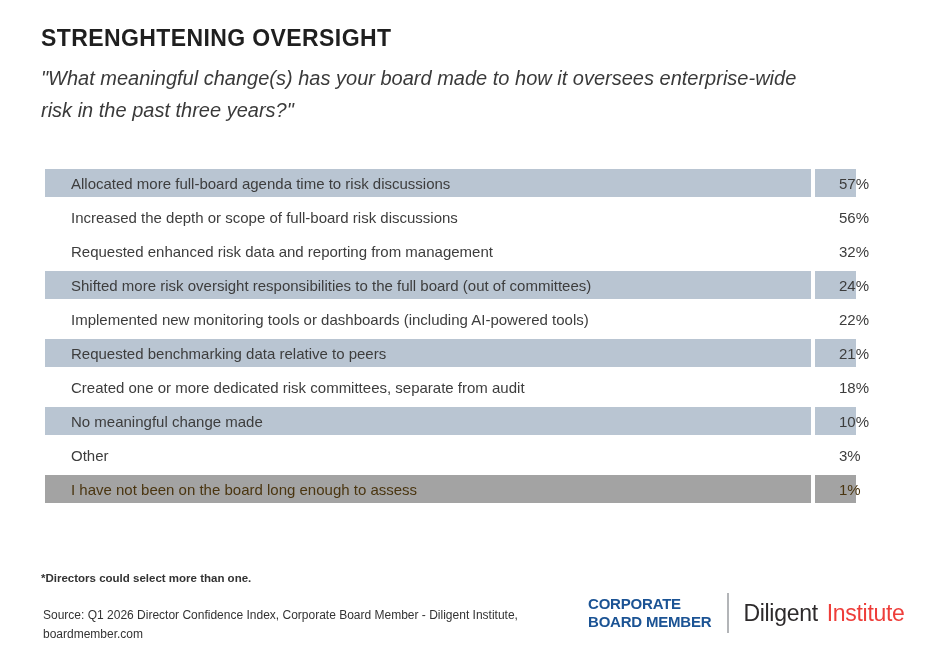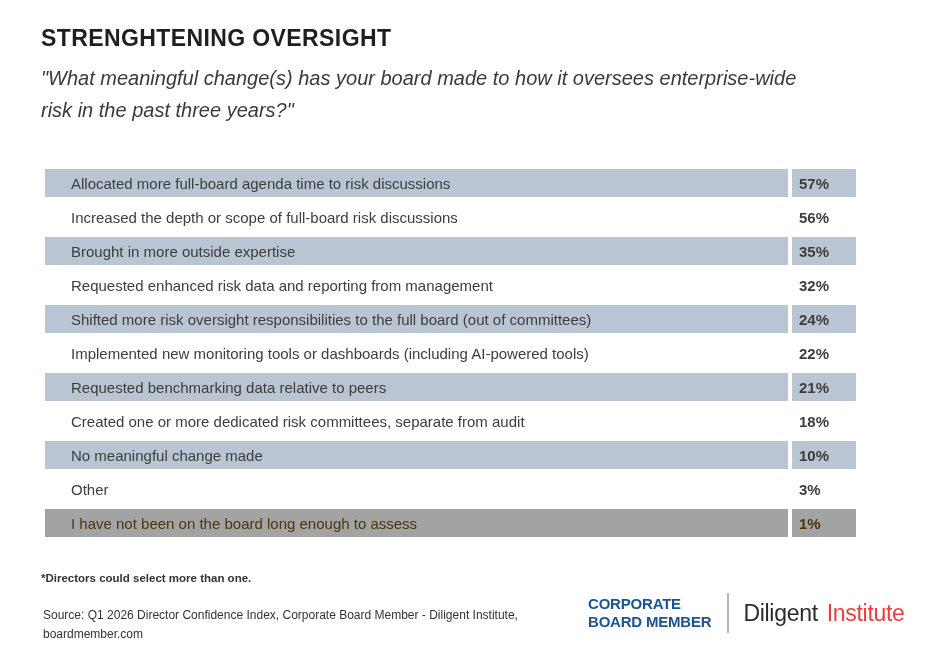--- a/index.html
+++ b/index.html
@@ -18,21 +18,21 @@
     font-size: 20px; font-style: italic; color: #3a3a3a;
     max-width: 760px; line-height: 1.6;
   }
 
   .results-table {
     position: absolute; left: 33px; top: 157px; width: 819px;
   }
   .row { display: flex; height: 32px; }
   .cell { display: flex; align-items: center; font-size: 15px; color: #3d3d3d; }
   .cell.label { flex: 1; padding-left: 26px; }
-  .cell.pct { width: 64px; margin-left: 2px; padding-left: 7px; font-weight: bold; }
+  .cell.pct { width: 41px; margin-left: 2px; padding-left: 24px; }
   .row.shaded .cell { background: #b9c5d2; }
   .row.highlight .cell { background: #a3a3a3; color: #4a3510; }
 
   .footnote {
     position: absolute; left: 33px; top: 564px;
     font-size: 11.5px; color: #333333; font-weight: bold;
   }
   .source {
     position: absolute; left: 33px; top: 597px;
     font-size: 12px; color: #333333; line-height: 1.45;
@@ -64,24 +64,20 @@
   <p class="subtitle">"What meaningful change(s) has your board made to how it oversees enterprise-wide risk in the past three years?"</p>
 
   <div class="results-table">
       <div class="row shaded">
       <div class="cell label">Allocated more full-board agenda time to risk discussions</div>
       <div class="cell pct">57%</div>
     </div>
       <div class="row">
       <div class="cell label">Increased the depth or scope of full-board risk discussions</div>
       <div class="cell pct">56%</div>
-    </div>
-      <div class="row shaded">
-      <div class="cell label">Brought in more outside expertise</div>
-      <div class="cell pct">35%</div>
     </div>
       <div class="row">
       <div class="cell label">Requested enhanced risk data and reporting from management</div>
       <div class="cell pct">32%</div>
     </div>
       <div class="row shaded">
       <div class="cell label">Shifted more risk oversight responsibilities to the full board (out of committees)</div>
       <div class="cell pct">24%</div>
     </div>
       <div class="row">

